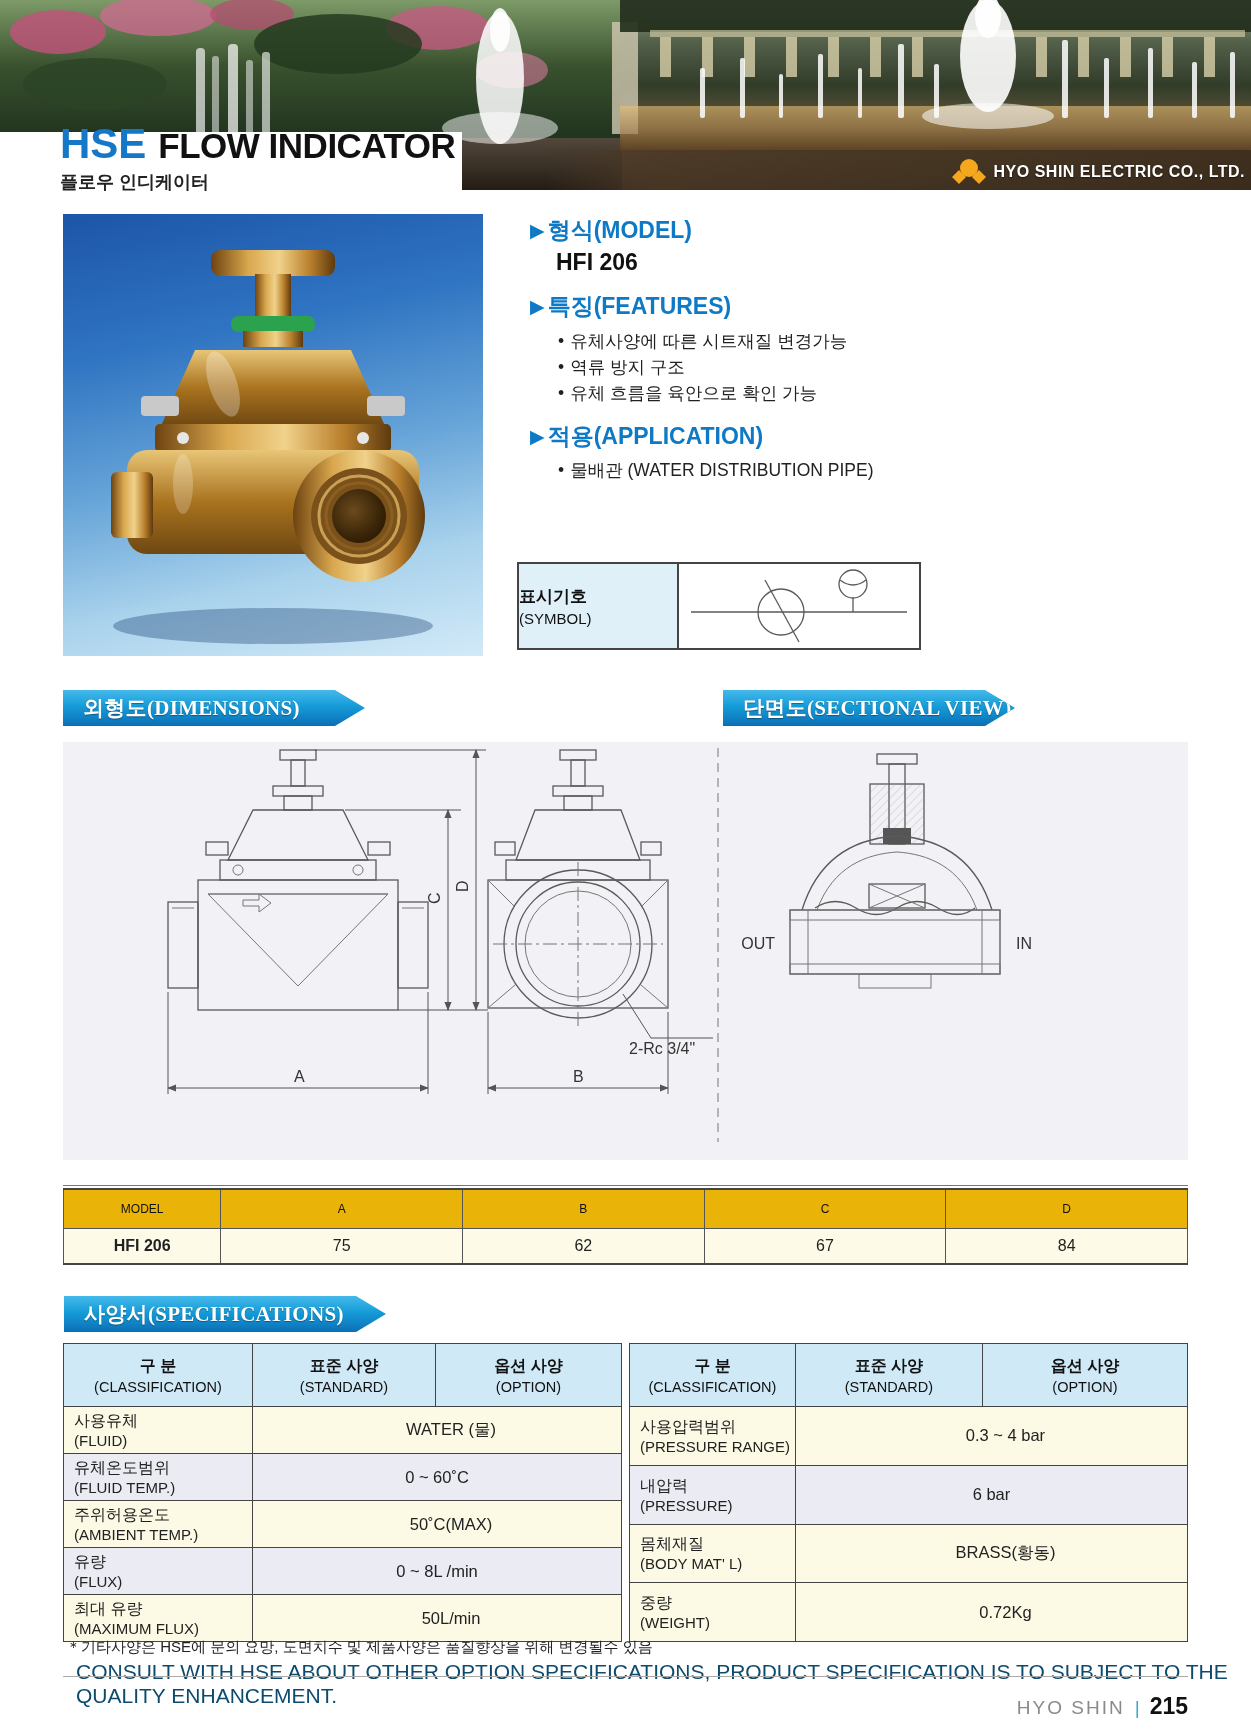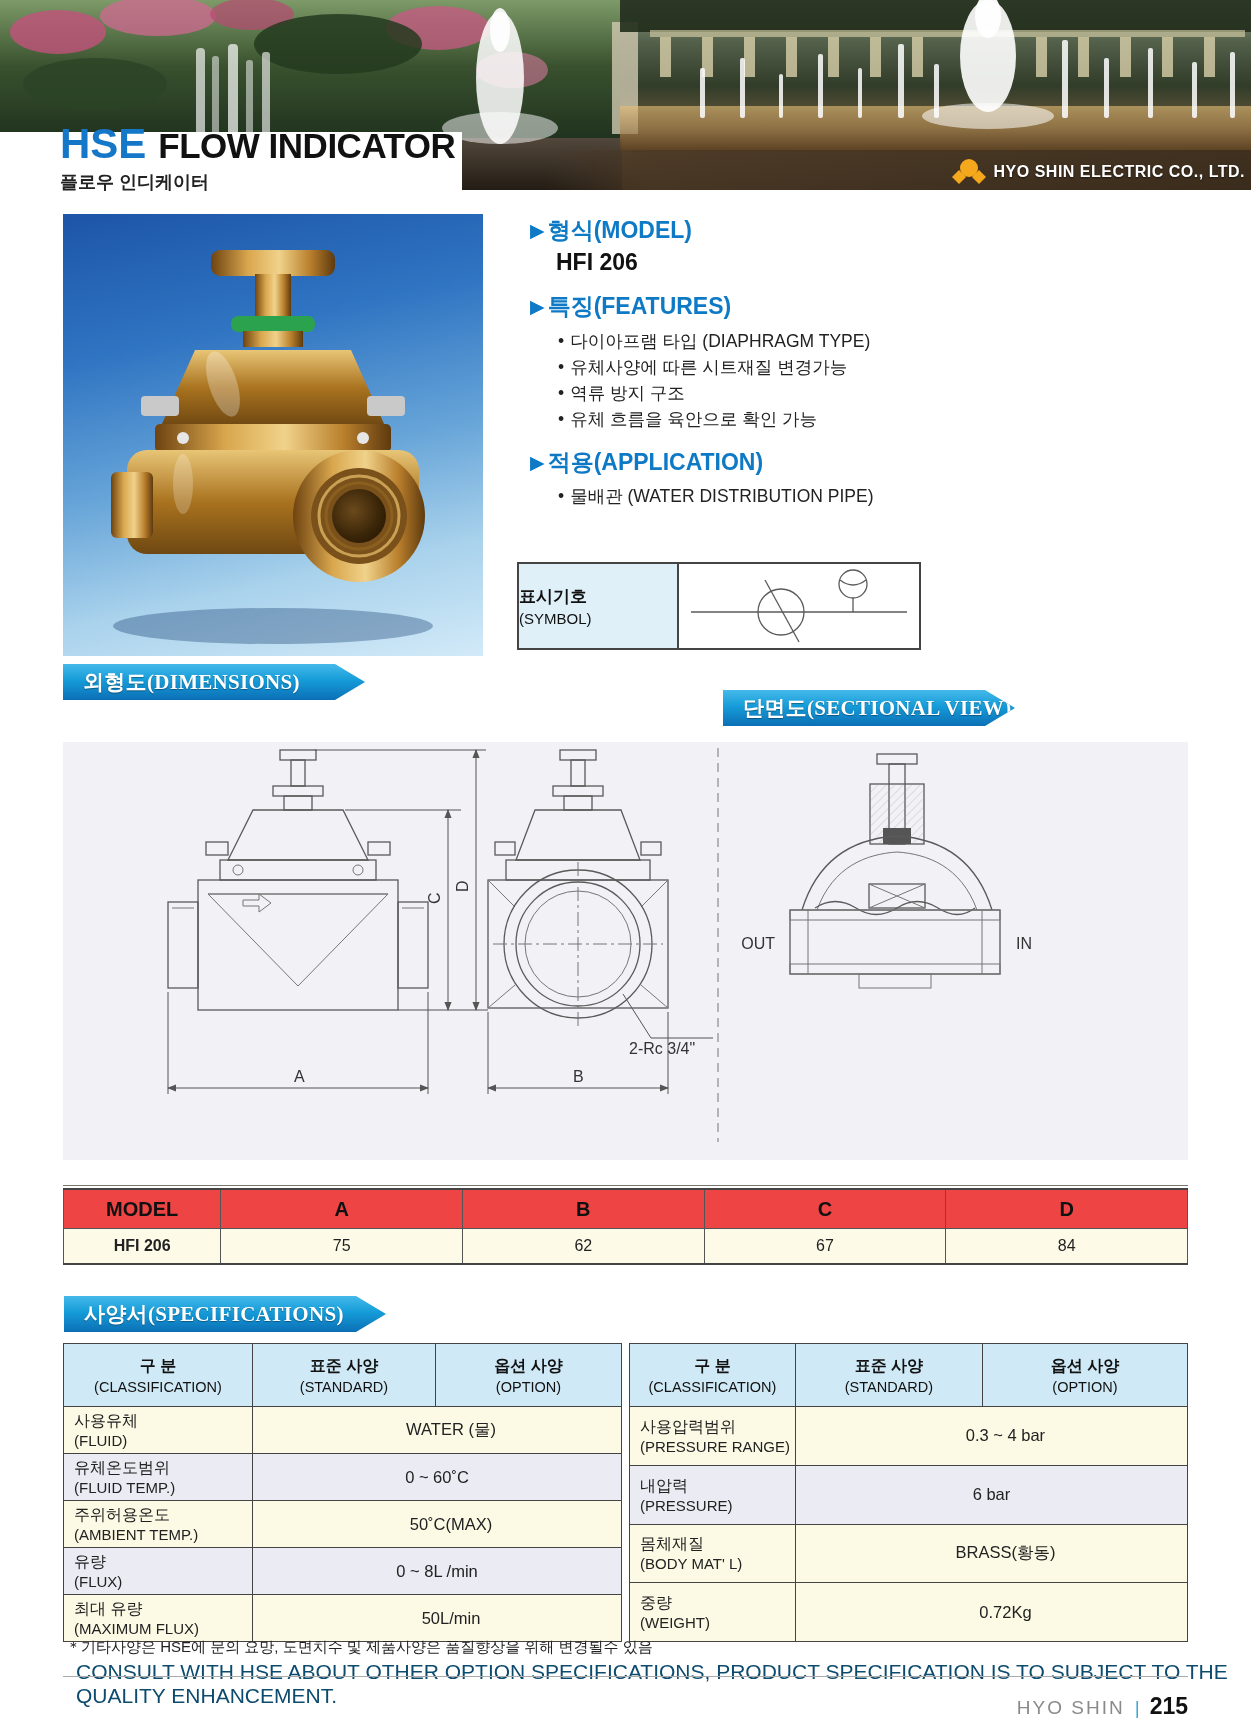--- a/index.html
+++ b/index.html
@@ -53,22 +53,22 @@
   .draw-panel{left:63px;top:742px;width:1125px;height:418px;background:#f1f1f6;}
   .draw-panel svg{display:block;}
   .ln{stroke:#5a5a5a;stroke-width:1.3;fill:none;}
   .lnthin{stroke:#777;stroke-width:1;fill:none;}
   .dim{stroke:#555;stroke-width:1;fill:none;}
   .dtext{font-family:"Liberation Sans","DejaVu Sans",sans-serif;font-size:16px;fill:#333;}
 
   
   .dim-table-wrap{left:63px;top:1185px;width:1125px;border-top:1px solid #777;padding-top:2px;}
   table.dimtab{width:100%;border-collapse:collapse;table-layout:fixed;}
-  table.dimtab th{background:#ef4444;border:1px solid #555;border-top:2px solid #444;
-                  font-size:20px;font-weight:bold;color:#111;height:36px;}
+  table.dimtab th{background:#eab308;border:1px solid #555;border-top:2px solid #444;
+                  font-size:12px;font-weight:normal;color:#111;height:36px;}
   table.dimtab td{background:#fdfbe8;border:1px solid #555;border-bottom:2px solid #444;
                   font-size:16px;text-align:center;height:32px;color:#222;}
   table.dimtab td.model{font-weight:bold;}
 
   
   .spec-wrap{left:63px;top:1343px;width:1125px;display:flex;gap:7px;justify-content:center;}
   table.spec{border-collapse:collapse;table-layout:fixed;}
   table.spec th{background:#cfe9f6;border:1.5px solid #444;font-weight:normal;height:62px;padding:0;}
   table.spec th .kr{display:block;font-weight:bold;font-size:16px;color:#111;}
   table.spec th .en{display:block;font-size:14.5px;color:#111;margin-top:2px;}
@@ -261,21 +261,20 @@
       <ellipse cx="120" cy="270" rx="10" ry="30" fill="#fff" opacity=".22"></ellipse>
     </svg>
   </div>
 
   <div class="abs info-col">
     <div class="h-blue">형식(MODEL)</div>
     <div class="model-value">HFI 206</div>
 
     <div class="h-blue">특징(FEATURES)</div>
     <div class="bullets">
-      <div class="bi">다이아프램 타입 (DIAPHRAGM TYPE)</div>
       <div class="bi">유체사양에 따른 시트재질 변경가능</div>
       <div class="bi">역류 방지 구조</div>
       <div class="bi">유체 흐름을 육안으로 확인 가능</div>
     </div>
 
     <div class="h-blue">적용(APPLICATION)</div>
     <div class="bullets">
       <div class="bi">물배관 (WATER DISTRIBUTION PIPE)</div>
     </div>
   </div>
@@ -290,21 +289,21 @@
         <line x1="10" y1="46" x2="226" y2="46" class="ln"></line>
         <circle cx="100" cy="46" r="23" class="ln" fill="#fff"></circle>
         <line x1="84" y1="14" x2="118" y2="76" class="ln"></line>
         <line x1="172" y1="46" x2="172" y2="32" class="ln"></line>
         <circle cx="172" cy="18" r="14" class="ln" fill="#fff"></circle>
         <path d="M159,14 q13,10 26,0" class="ln"></path>
       </svg>
     </div>
   </div>
 
-  <div class="abs sec-banner" style="left:63px;top:664px;width:302px;text-align:right;">외형도(DIMENSIONS)</div>
+  <div class="abs sec-banner" style="left:63px;top:690px;width:302px;text-align:right;">외형도(DIMENSIONS)</div>
   <div class="abs sec-banner" style="left:723px;top:690px;width:292px;">단면도(SECTIONAL VIEW)</div>
 
   <div class="abs draw-panel">
     <svg width="1125" height="418" viewBox="0 0 1125 418">
       <defs>
         <pattern id="hatch" width="6" height="6" patternUnits="userSpaceOnUse" patternTransform="rotate(45)">
           <line x1="0" y1="0" x2="0" y2="6" stroke="#999" stroke-width="1"></line>
         </pattern>
         <marker id="arr" viewBox="0 0 10 10" refX="9" refY="5" markerWidth="9" markerHeight="9" orient="auto-start-reverse">
           <path d="M0,1 L10,5 L0,9 z" fill="#555"></path>

